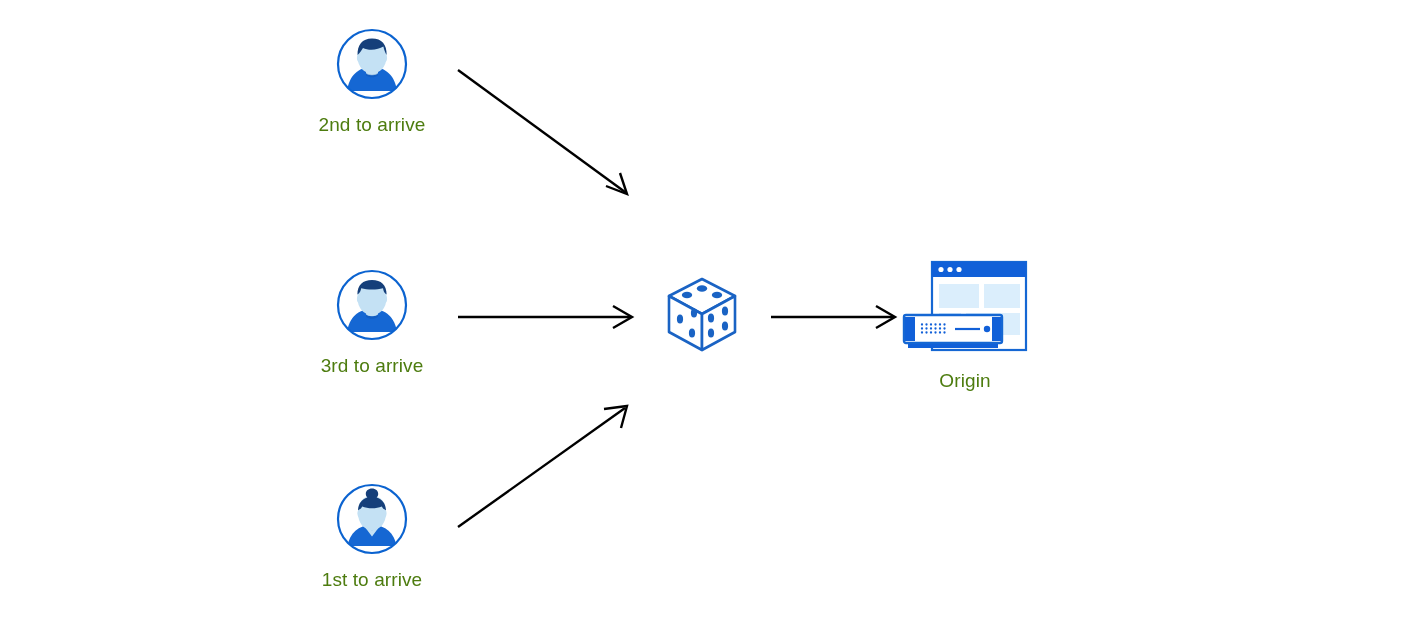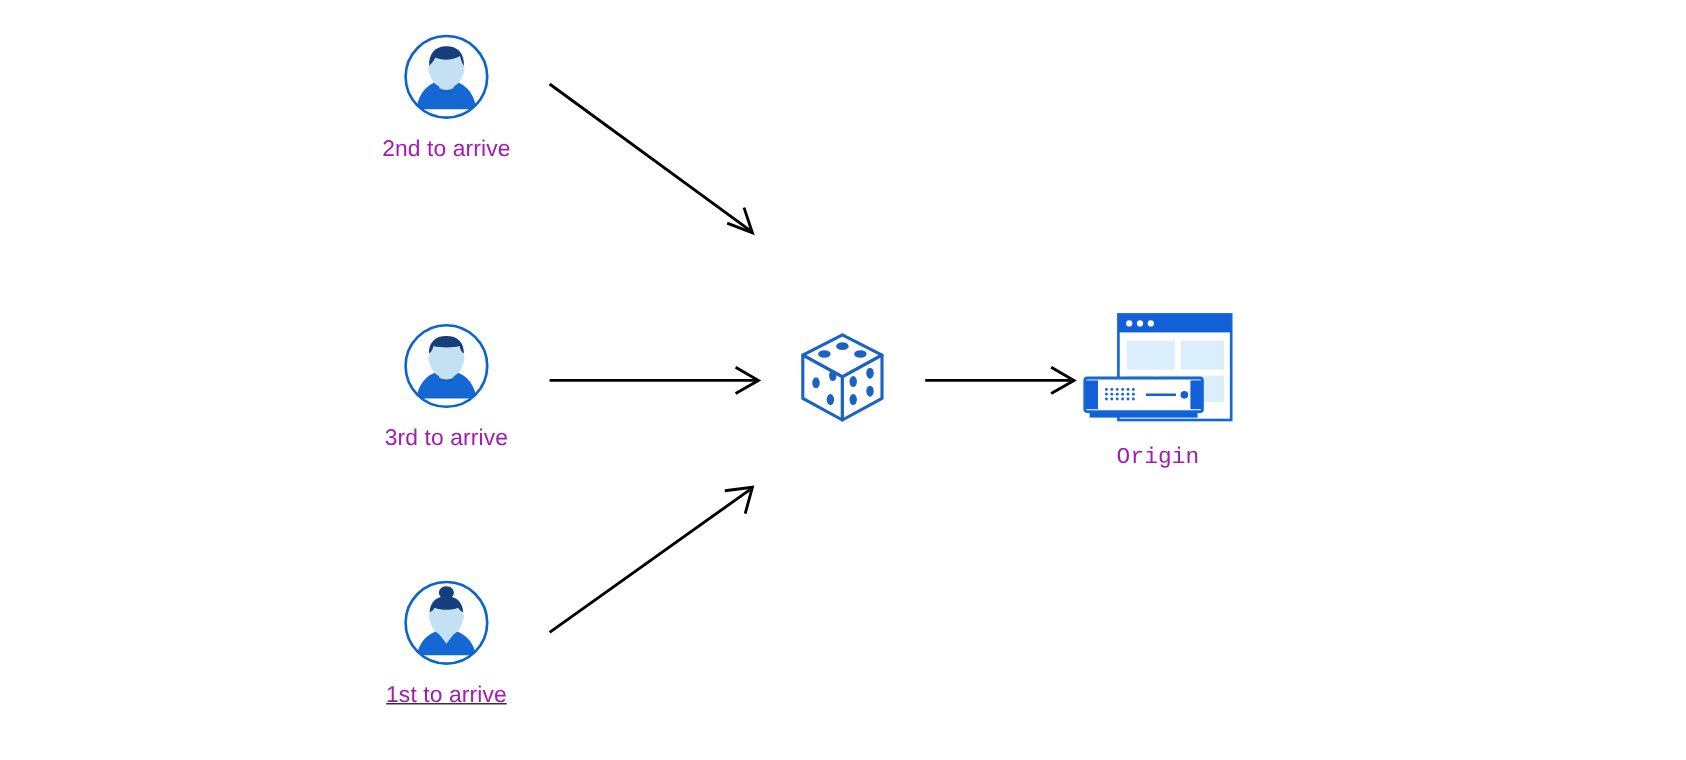--- a/index.html
+++ b/index.html
@@ -19,35 +19,34 @@
   }
   .node {
     position: absolute;
     display: flex;
     flex-direction: column;
     align-items: center;
   }
   .node-label {
     font-family: "Liberation Sans", sans-serif;
     font-size: 19px;
-    color: #a21caf;
+    color: #4d7c0f;
     letter-spacing: 0.1px;
     white-space: nowrap;
     text-align: center;
   }
   .avatar-wrap {
     width: 74px;
     height: 74px;
   }
   .client-label {
     margin-top: 13px;
   }
   .origin-label {
     margin-top: 12px;
-    font-family: Liberation Mono, monospace;
   }
   #arrow-layer {
     position: absolute;
     left: 0;
     top: 0;
     width: 1405px;
     height: 633px;
     pointer-events: none;
   }
   .dice-wrap {
@@ -126,21 +125,21 @@
           <path d="M37 13 c-10.5 0 -14.5 7 -14.5 16.5 c0 11 6.5 17.5 14.5 17.5 c8 0 14.5 -6.5 14.5 -17.5 c0 -9.5 -4 -16.5 -14.5 -16.5 z" fill="#c4e1f4"></path>
           <path d="M22.4 26.5 c0 -9.5 5.4 -14.5 14.6 -14.5 c9.2 0 14.6 5 14.6 14.5 c-2.6 -1.4 -3.2 -4 -3.6 -6.2 c-6.4 1.6 -15.6 1.6 -21.8 0 c-0.4 2.2 -1.2 4.8 -3.8 6.2 z" fill="#153f7a"></path>
           <path d="M31 46.5 c3.6 2.2 8.4 2.2 12 0 l0 2.4 c-3.6 2.4 -8.4 2.4 -12 0 z" fill="#0b4ea8" opacity="0.35"></path>
         </g>
         <circle cx="37" cy="37" r="34" fill="none" stroke="#0b63d0" stroke-width="2.2"></circle>
       </svg>
     </div>
     <div class="node-label client-label">3rd to arrive</div>
   </div>
 
-  <div class="node" style="left:299px; top:482px; width:146px;text-decoration:underline;">
+  <div class="node" style="left:299px; top:482px; width:146px;">
     <div class="avatar-wrap">
       <svg viewBox="0 0 74 74" width="74" height="74">
         <defs>
           <clipPath id="clip-av3">
               <circle cx="37" cy="37" r="34"></circle>
             </clipPath>
         </defs>
         <circle cx="37" cy="37" r="34" fill="#ffffff"></circle>
         <g clip-path="url(#clip-av3)">
           <path d="M37 43 c-13.5 0 -22.5 8.5 -24.5 21 h49 c-2 -12.5 -11 -21 -24.5 -21 z" fill="#1567d3"></path>

